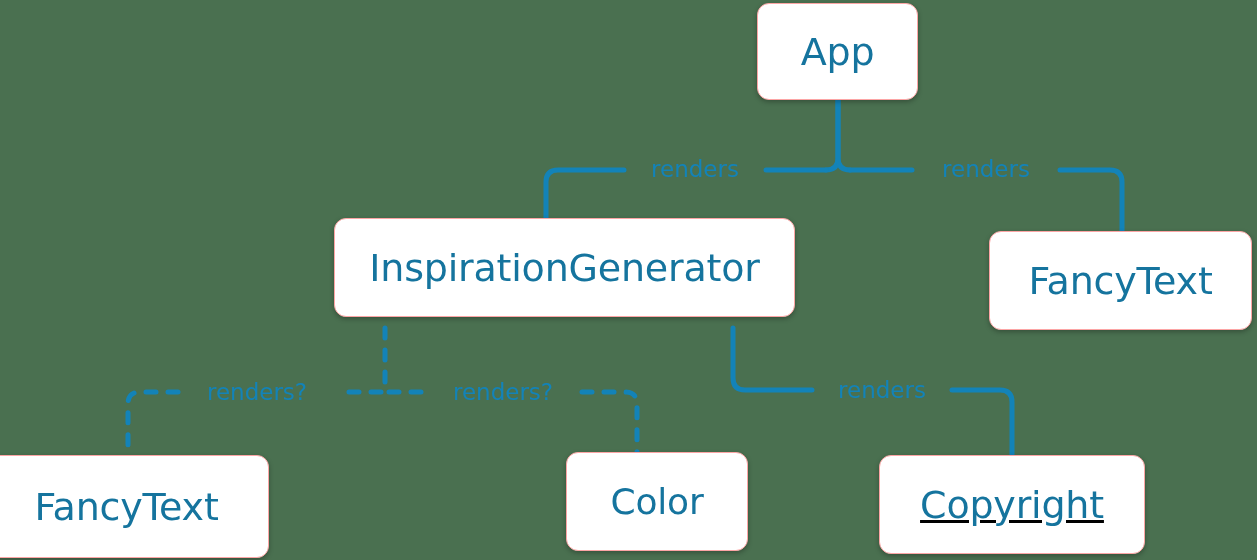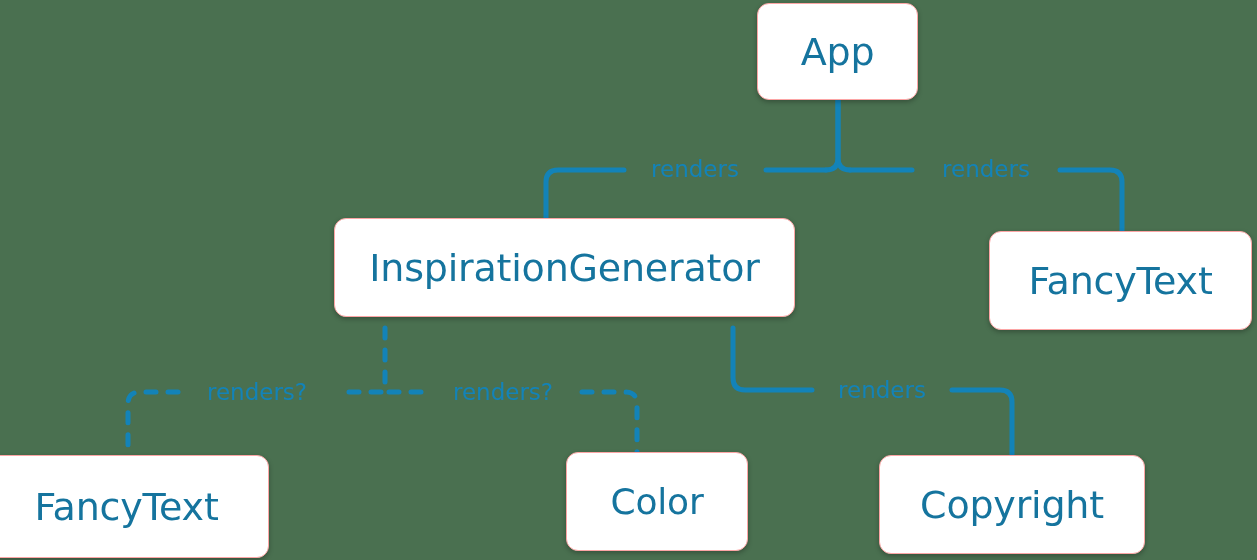--- a/index.html
+++ b/index.html
@@ -55,21 +55,21 @@
     white-space: nowrap;
     z-index: 4;
     transform: translate(-50%, -50%);
   }
   
   #node-app          { left: 757px;  top: 3px;   width: 161px; height: 97px; }
   #node-inspiration  { left: 334px;  top: 218px; width: 461px; height: 99px; }
   #node-fancytext-r  { left: 989px;  top: 231px; width: 263px; height: 99px; }
   #node-fancytext-b  { left: -16px;  top: 455px; width: 285px; height: 103px; }
   #node-color        { left: 538px;  top: 452px; width: 182px; height: 99px; margin-left: 28px; }
-  #node-copyright    { left: 879px;  top: 455px; width: 266px; height: 99px; }
+  #node-copyright    { left: 879px;  top: 455px; width: 266px; height: 99px; text-decoration: underline; }
 </style>
 </head>
 <body>
 
 <div id="diagram-root">
 
   <svg id="edge-layer" viewBox="0 0 1257 560" width="1257" height="560" aria-hidden="true">
 
     <path d="M 838,100 L 838,158 Q 838,170 826,170" fill="none" stroke="#1383b8" stroke-width="5" stroke-linecap="round"></path>
     <path d="M 838,100 L 838,158 Q 838,170 850,170" fill="none" stroke="#1383b8" stroke-width="5" stroke-linecap="round"></path>

